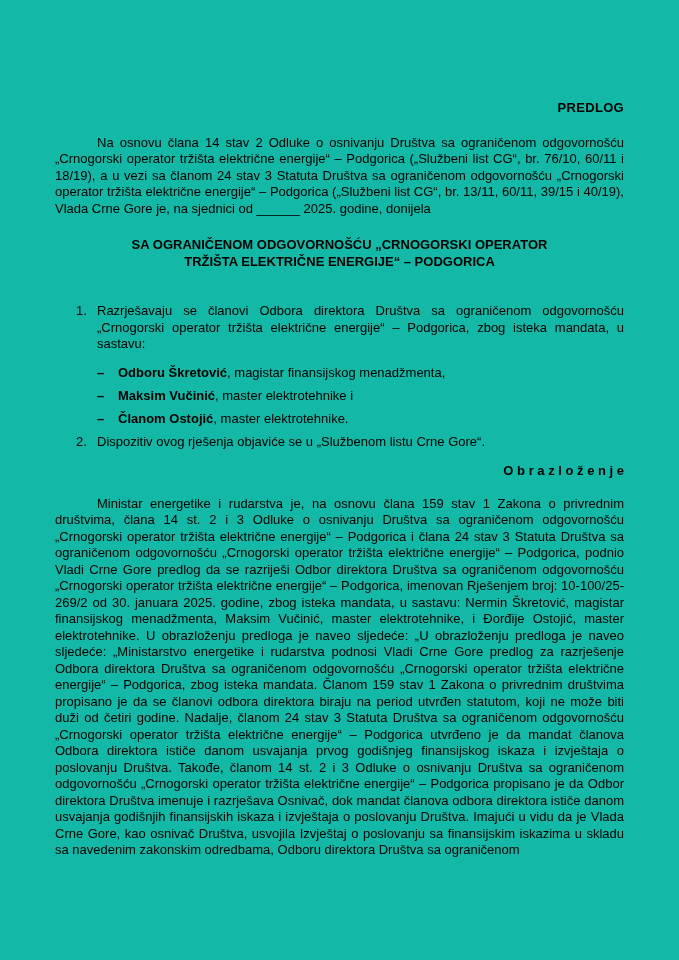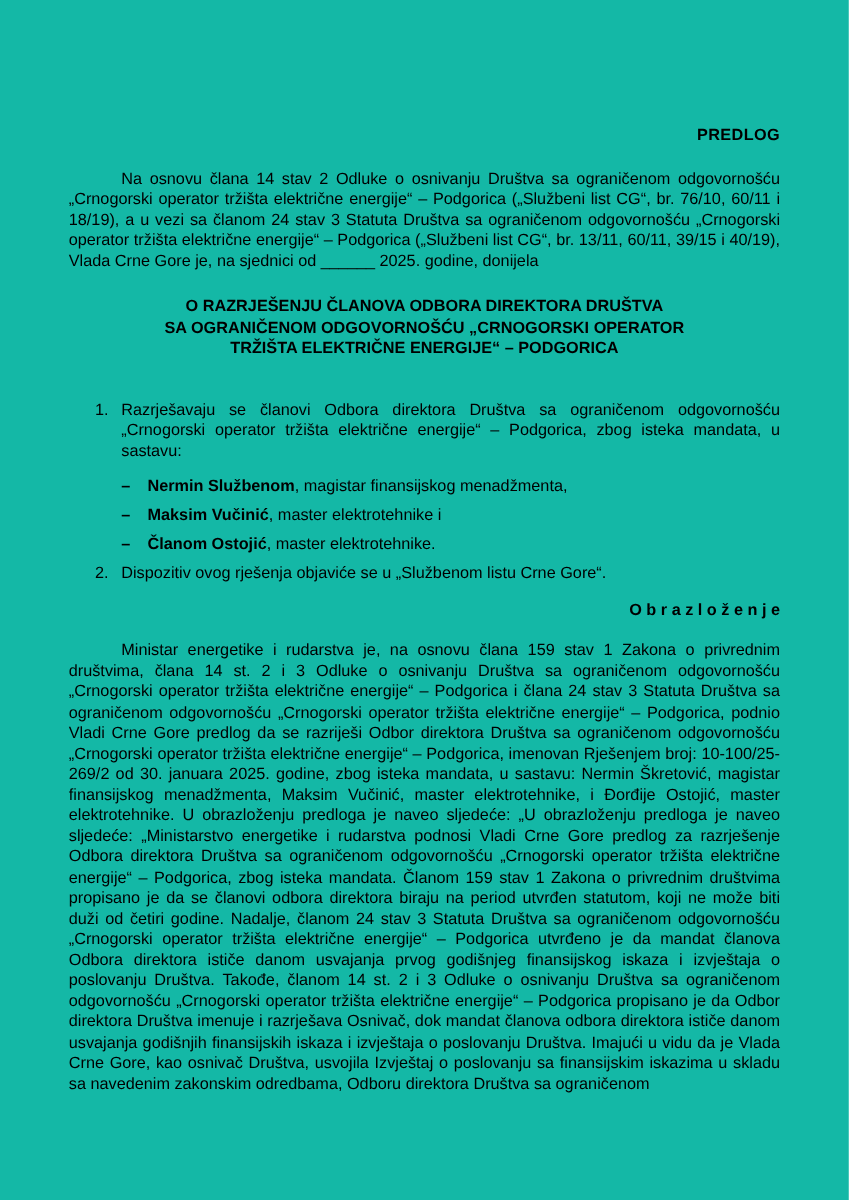--- a/index.html
+++ b/index.html
@@ -73,34 +73,33 @@
 </head>
 <body>
 
 <div class="page">
 
   <div class="doc-tag">PREDLOG</div>
 
   <p class="intro">Na osnovu člana 14 stav 2 Odluke o osnivanju Društva sa ograničenom odgovornošću „Crnogorski operator tržišta električne energije“ – Podgorica („Službeni list CG“, br. 76/10, 60/11 i 18/19), a u vezi sa članom 24 stav 3 Statuta Društva sa ograničenom odgovornošću „Crnogorski operator tržišta električne energije“ – Podgorica („Službeni list CG“, br. 13/11, 60/11, 39/15 i 40/19), Vlada Crne Gore je, na sjednici od ______ 2025. godine, donijela</p>
 
   <div class="title-block">
-    <div>O RAZRJEŠENJU ČLANOVA ODBORA DIREKTORA DRUŠTVA</div>
     <div>SA OGRANIČENOM ODGOVORNOŠĆU „CRNOGORSKI OPERATOR</div>
     <div>TRŽIŠTA ELEKTRIČNE ENERGIJE“ – PODGORICA</div>
   </div>
 
   <div class="list-item item-1">
     <span class="num">1.</span>
     <span>Razrješavaju se članovi Odbora direktora Društva sa ograničenom odgovornošću „Crnogorski operator tržišta električne energije“ – Podgorica, zbog isteka mandata, u sastavu:</span>
   </div>
 
   <div class="members">
     <div class="member">
       <span class="dash">–</span>
-      <span class="name">Nermin Službenom</span><span>, magistar finansijskog menadžmenta,</span>
+      <span class="name">Odboru Škretović</span><span>, magistar finansijskog menadžmenta,</span>
     </div>
     <div class="member">
       <span class="dash">–</span>
       <span class="name">Maksim Vučinić</span><span>, master elektrotehnike i</span>
     </div>
     <div class="member">
       <span class="dash">–</span>
       <span class="name">Članom Ostojić</span><span>, master elektrotehnike.</span>
     </div>
   </div>

